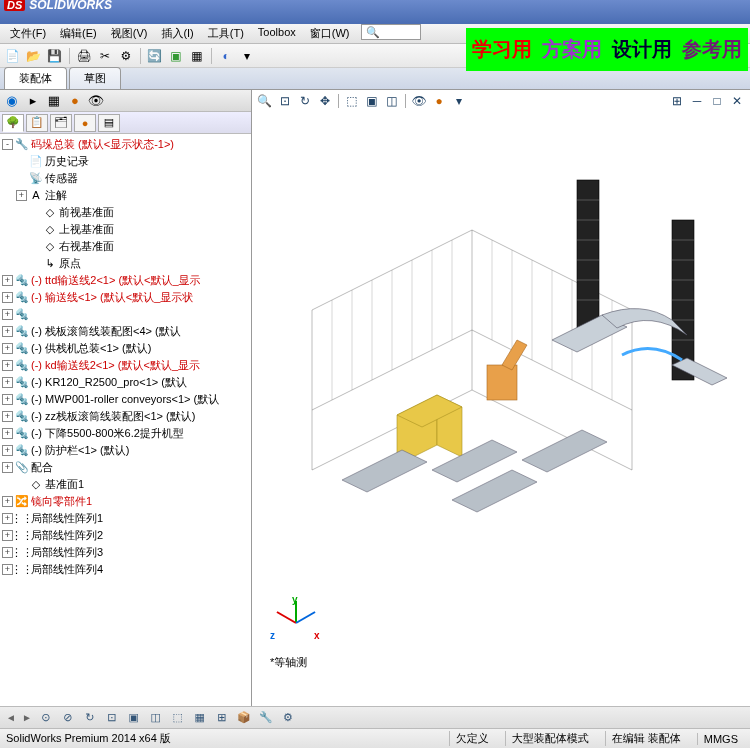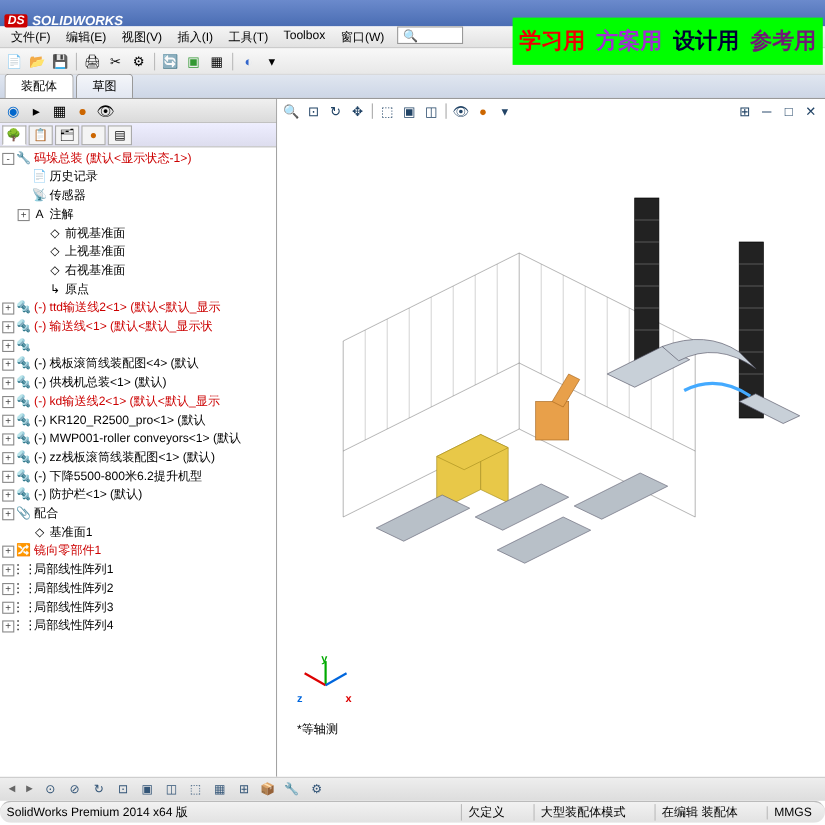--- a/index.html
+++ b/index.html
@@ -1,24 +1,24 @@
 <!DOCTYPE html>
 <html><head>
 <meta charset="utf-8">
 <style>
 * { box-sizing: border-box; margin: 0; padding: 0; font-family: "Microsoft YaHei", SimSun, sans-serif; }
 body { width: 750px; height: 750px; background: #fff; font-size: 11px; overflow: hidden; position: relative; }
-.titlebar { height: 22px; background: linear-gradient(#6b8acc,#4a6db3); display: flex; align-items: flex-start; padding: 12px 4px; color: #fff; }
+.titlebar { height: 22px; background: linear-gradient(#6b8acc,#4a6db3); display: flex; align-items: flex-end; padding: 12px 4px; color: #fff; }
 .titlebar .logo { font-weight: bold; font-style: italic; font-size: 12px; display: flex; align-items: center; gap: 4px; }
 .titlebar .logo .ds { background:#c00; padding:0 3px; border-radius:2px; font-size:11px;}
 .menubar { height: 20px; background: linear-gradient(#f5f5f5,#e2e2e2); display: flex; align-items: flex-start; padding: 0 4px; gap: 2px; border-bottom: 1px solid #bbb; }
 .menubar span { padding: 2px 6px; cursor: default; }
 .menubar .search { margin-left: 4px; border:1px solid #999; background:#fff; height:16px; width:60px; display:flex; align-items:center; padding:0 4px; color:#888;}
 .menubar .help { margin-left: auto; display:flex; gap:4px; }
-.watermark { position:absolute; top:16px; right:2px; background:#0f0; color:#fff; font-size:20px; font-weight:bold; padding:8px 6px; display:flex; gap:10px; z-index:50;}
+.watermark { position:absolute; top:28px; right:2px; background:#0f0; color:#fff; font-size:20px; font-weight:bold; padding:8px 6px; display:flex; gap:10px; z-index:50;}
 .watermark span:nth-child(1){color:#e00;}
 .watermark span:nth-child(2){color:#a030d0;}
 .watermark span:nth-child(3){color:#003;}
 .watermark span:nth-child(4){color:#701a75;}
 .toolbar1 { height: 24px; background: linear-gradient(#f8f8f8,#e8e8e8); border-bottom:1px solid #ccc; display:flex; align-items:center; padding:0 4px; gap:3px;}
 .toolbar1 .tbtn { width:18px; height:18px; display:flex; align-items:center; justify-content:center; border:1px solid transparent; font-size:12px;}
 .toolbar1 .sep { width:1px; height:16px; background:#bbb; margin:0 2px;}
 .tabs { height: 22px; background: linear-gradient(#e0e6f0,#cdd6e6); border-bottom:1px solid #999; display:flex; align-items:flex-end; padding:0 4px;}
 .tabs .tab { padding: 3px 14px; background:linear-gradient(#f4f6fa,#e2e7f1); border:1px solid #999; border-bottom:none; border-radius:4px 4px 0 0; margin-right:2px; font-size:11px;}
 .tabs .tab.active { background:#fff; }
@@ -46,21 +46,21 @@
 .triad { position:absolute; left:18px; bottom:58px; width:50px; height:50px;}
 .triad .axis { position:absolute; left:25px; top:25px; width:2px; height:22px; transform-origin: top center;}
 .triad .ax-y { background:#0a0; transform:rotate(180deg);}
 .triad .ax-x { background:#d00; transform:rotate(120deg);}
 .triad .ax-z { background:#06d; transform:rotate(240deg);}
 .triad .albl { position:absolute; font-size:10px; font-weight:bold;}
 .view-label { position:absolute; left:18px; bottom:36px; font-size:11px; color:#000;}
 .doc-tabs { height:22px; background:linear-gradient(#eee,#ddd); border-top:1px solid #bbb; display:flex; align-items:center; padding:0 6px; gap:6px;}
 .doc-tabs .arrow { color:#666; font-size:10px;}
 .doc-tabs .dbtn { width:16px; height:16px; display:flex; align-items:center; justify-content:center; font-size:11px; color:#357;}
-.status { height:20px; background:linear-gradient(#f2f2f2,#e2e2e2); border-top:1px solid #bbb; display:flex; align-items:center; padding:0 6px; font-size:11px; gap:20px;border-radius:10px;}
+.status { height:20px; background:linear-gradient(#f2f2f2,#e2e2e2); border-top:1px solid #bbb; display:flex; align-items:center; padding:0 6px; font-size:11px; gap:10px;}
 .status .spacer{flex:1;}
 .status .cell { border-left:1px solid #bbb; padding:0 6px;}
 svg.model{width:100%;height:100%;}
 </style>
 </head>
 <body>
 
 <div class="titlebar">
   <span class="logo">
     <span class="ds">DS</span>

